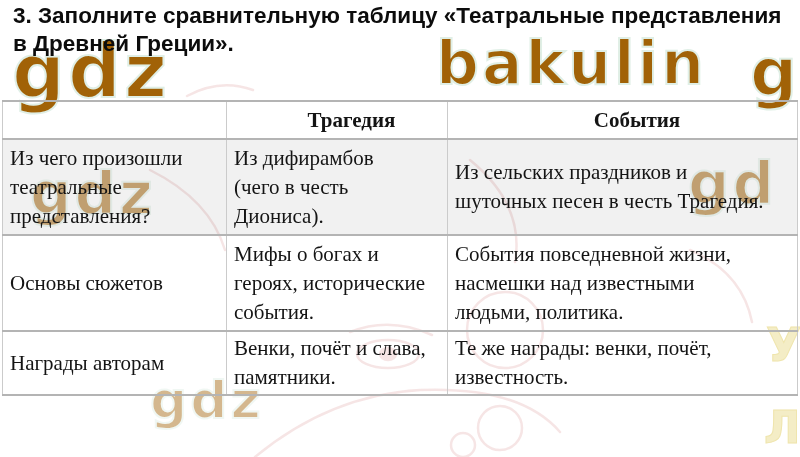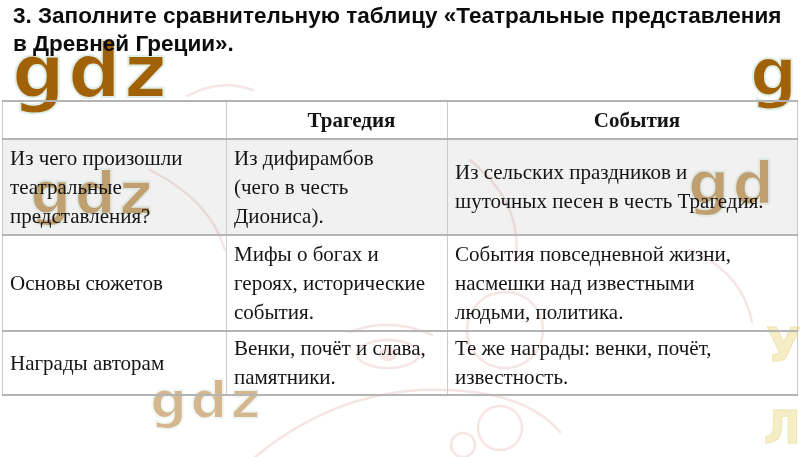--- a/index.html
+++ b/index.html
@@ -69,20 +69,21 @@
   tr.row-gray td { background: rgba(20, 20, 20, 0.059); }
   .col-q  { width: 224px; }
   .col-t  { width: 221px; }
   .col-c  { width: 350px; }
 </style>
 </head>
 <body>
 
 <div class="wm-layer">
   <span class="wm wm-gdz">gdz</span>
+  <span class="wm wm-bakulin">bakulin</span>
   <span class="wm wm-right">gd</span>
   <span class="wm wm-tile-a">gdz</span>
   <span class="wm wm-tile-b">gd</span>
   <span class="wm wm-tile-c">gdz</span>
   <span class="wm-yellow wm-u">У</span>
   <span class="wm-yellow wm-l">Л</span>
 
   <svg class="doodle" width="800" height="457" viewBox="0 0 800 457">
     <g fill="none" stroke="#dfa3a3" stroke-width="2.5" opacity="0.28" stroke-linecap="round">
       <path d="M 187 96 Q 220 78 253 90"></path>

